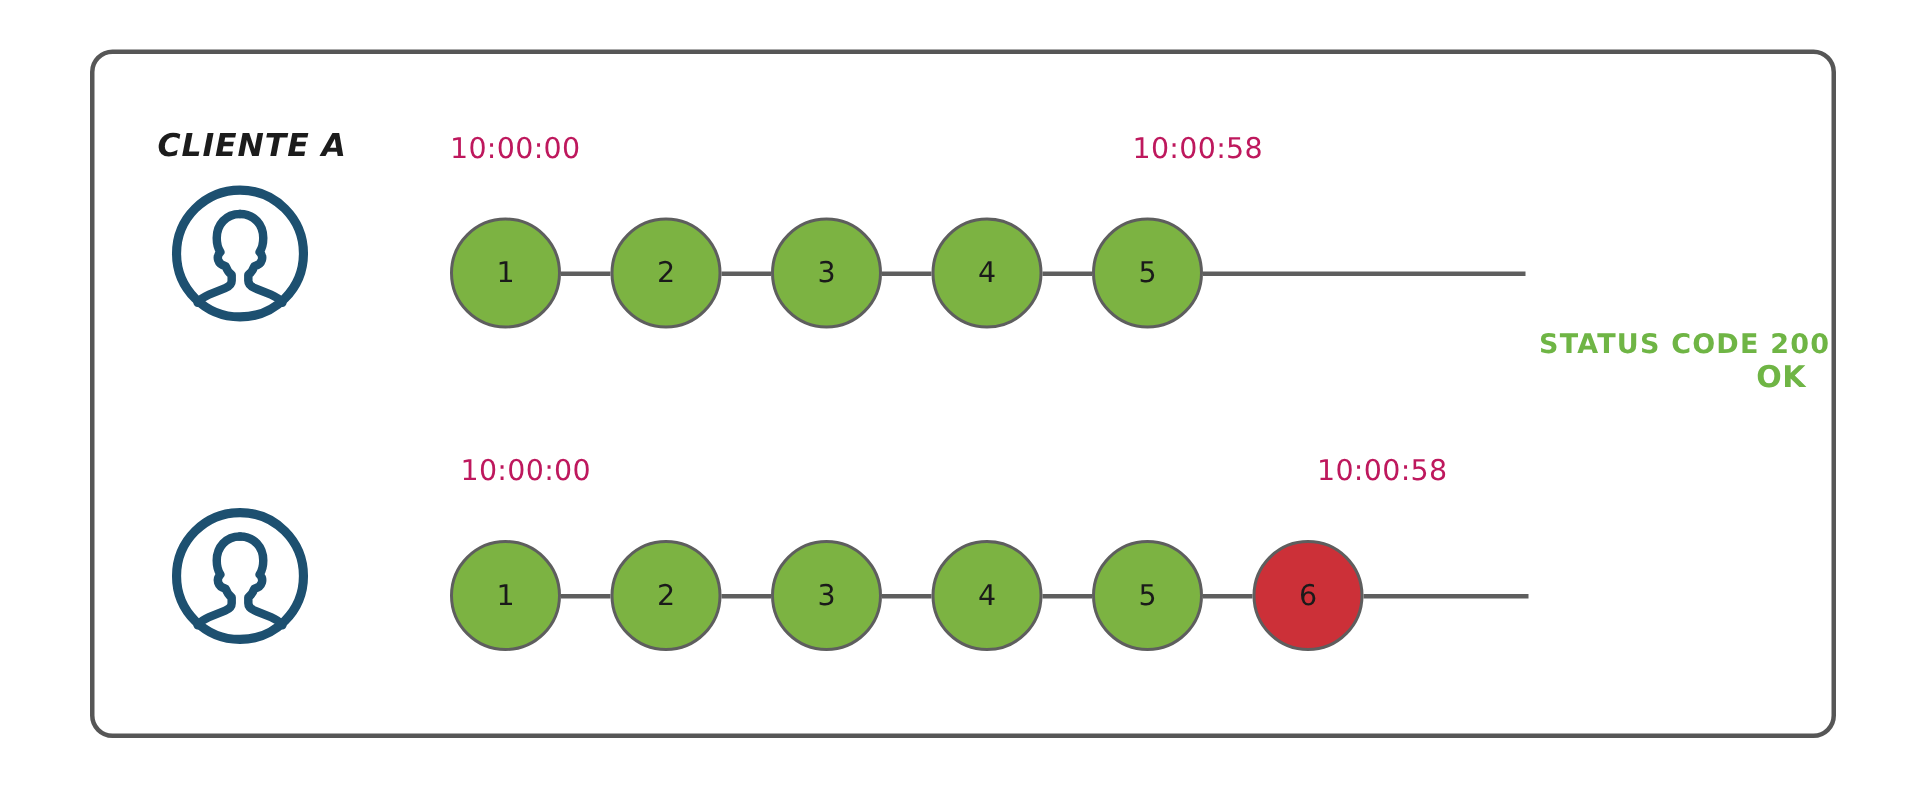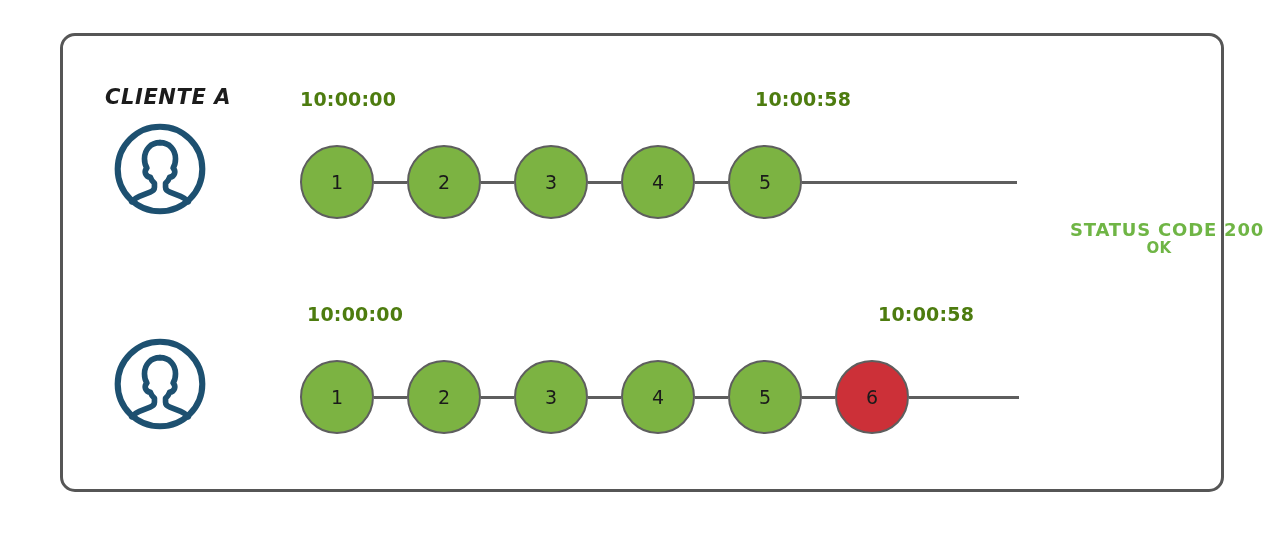--- a/index.html
+++ b/index.html
@@ -67,24 +67,24 @@
     width: 94px;
     height: 94px;
   }
   .avatar svg { display: block; width: 94px; height: 94px; }
 
   
   .timestamp {
     position: absolute;
     top: 18px;
     font-family: "DejaVu Sans", sans-serif;
-    font-weight: bold;
+    font-weight: normal;
     font-size: 19px;
     letter-spacing: 0.2px;
-    color: #4d7c0f;
+    color: #be185d;
     white-space: nowrap;
   }
 
   
   .chain {
     position: absolute;
     top: 75px;
     left: 300px;
     height: 80px;
   }
@@ -130,27 +130,28 @@
     line-height: 1.12;
     white-space: nowrap;
   }
   .status .code {
     display: block;
     font-size: 18px;
     letter-spacing: 0.8px;
   }
   .status .msg {
     display: block;
-    font-size: 15px;
+    font-size: 20px;
     letter-spacing: 0.3px;
+    text-align: right;
   }
   .status-ok   { color: #6FB545; text-align: center; }
 
   .status-a {
-    left: 1070px;
+    left: 1026px;
     top: 150px;
     width: 178px;
   }
 </style>
 </head>
 <body>
 
 <div id="canvas">
 
   <div class="frame"></div>

